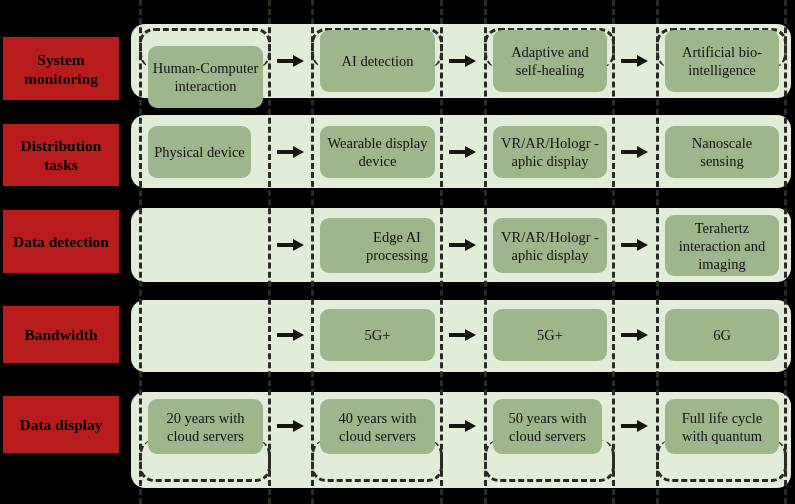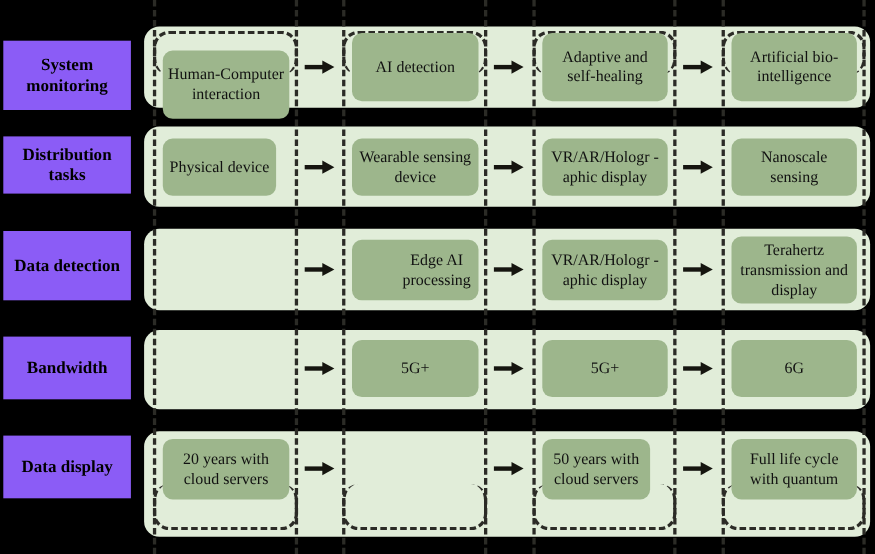--- a/index.html
+++ b/index.html
@@ -11,21 +11,21 @@
   #diagram{
     position:absolute;left:0;top:0;width:795px;height:504px;
   }
 
   
   .label-col{
     position:absolute;left:3px;top:0;width:116px;height:504px;
   }
   .row-label{
     position:absolute;left:0;width:116px;
-    background:#8b5cf6;
+    background:#b91c1c;
     color:#000;
     font-weight:bold;
     font-size:15.5px;
     line-height:19px;
     display:flex;align-items:center;justify-content:center;
     text-align:center;
     box-sizing:border-box;
     padding:0 2px;
   }
 
@@ -86,21 +86,21 @@
     margin-left:-1px;
   }
 </style>
 </head>
 <body>
 
 <div id="diagram">
 
   <div class="label-col">
     <div class="row-label" style="top:37px;height:63px;">System monitoring</div>
-    <div class="row-label" style="top:124px;height:52px;">Distribution tasks</div>
+    <div class="row-label" style="top:124px;height:62px;">Distribution tasks</div>
     <div class="row-label" style="top:210px;height:63px;">Data detection</div>
     <div class="row-label" style="top:306px;height:57px;">Bandwidth</div>
     <div class="row-label" style="top:396px;height:57px;">Data display</div>
   </div>
 
   <div class="band" style="top:24px;height:74px;"></div>
   <div class="band" style="top:115px;height:73px;"></div>
   <div class="band" style="top:208px;height:74px;"></div>
   <div class="band" style="top:300px;height:72px;"></div>
   <div class="band" style="top:392px;height:96px;"></div>
@@ -135,39 +135,39 @@
   <div class="arrow" style="left:449px;top:54px;width:27px;">
       <div class="shaft"></div>
       <div class="head"></div>
     </div>
   <div class="arrow" style="left:621px;top:54px;width:27px;">
       <div class="shaft"></div>
       <div class="head"></div>
     </div>
 
   <div class="node" style="left:148px;top:126px;width:103px;height:52px;">Physical device</div>
-  <div class="node" style="left:320px;top:126px;width:115px;height:52px;">Wearable sensing device</div>
+  <div class="node" style="left:320px;top:126px;width:115px;height:52px;">Wearable display device</div>
   <div class="node" style="left:493px;top:126px;width:114px;height:52px;">VR/AR/Hologr -aphic display</div>
   <div class="node" style="left:665px;top:126px;width:114px;height:52px;">Nanoscale sensing</div>
   <div class="arrow" style="left:277px;top:145px;width:27px;">
       <div class="shaft"></div>
       <div class="head"></div>
     </div>
   <div class="arrow" style="left:449px;top:145px;width:27px;">
       <div class="shaft"></div>
       <div class="head"></div>
     </div>
   <div class="arrow" style="left:621px;top:145px;width:27px;">
       <div class="shaft"></div>
       <div class="head"></div>
     </div>
 
   <div class="node" style="left:320px;top:218px;width:115px;height:55px;padding-left:43px;">Edge AI processing</div>
   <div class="node" style="left:493px;top:218px;width:114px;height:55px;">VR/AR/Hologr -aphic display</div>
-  <div class="node" style="left:665px;top:215px;width:114px;height:61px;">Terahertz transmission and display</div>
+  <div class="node" style="left:665px;top:215px;width:114px;height:61px;">Terahertz interaction and imaging</div>
   <div class="arrow" style="left:277px;top:238px;width:27px;">
       <div class="shaft"></div>
       <div class="head"></div>
     </div>
   <div class="arrow" style="left:449px;top:238px;width:27px;">
       <div class="shaft"></div>
       <div class="head"></div>
     </div>
   <div class="arrow" style="left:621px;top:238px;width:27px;">
       <div class="shaft"></div>
@@ -184,21 +184,22 @@
   <div class="arrow" style="left:449px;top:328px;width:27px;">
       <div class="shaft"></div>
       <div class="head"></div>
     </div>
   <div class="arrow" style="left:621px;top:328px;width:27px;">
       <div class="shaft"></div>
       <div class="head"></div>
     </div>
 
   <div class="node" style="left:148px;top:399px;width:115px;height:55px;">20 years with cloud servers</div>
-  <div class="node" style="left:493px;top:399px;width:98px;height:55px;">50 years with cloud servers</div>
+  <div class="node" style="left:320px;top:399px;width:115px;height:55px;">40 years with cloud servers</div>
+  <div class="node" style="left:493px;top:399px;width:109px;height:55px;">50 years with cloud servers</div>
   <div class="node" style="left:665px;top:399px;width:114px;height:55px;">Full life cycle with quantum</div>
   <div class="arrow" style="left:277px;top:419px;width:27px;">
       <div class="shaft"></div>
       <div class="head"></div>
     </div>
   <div class="arrow" style="left:449px;top:419px;width:27px;">
       <div class="shaft"></div>
       <div class="head"></div>
     </div>
   <div class="arrow" style="left:621px;top:419px;width:27px;">

